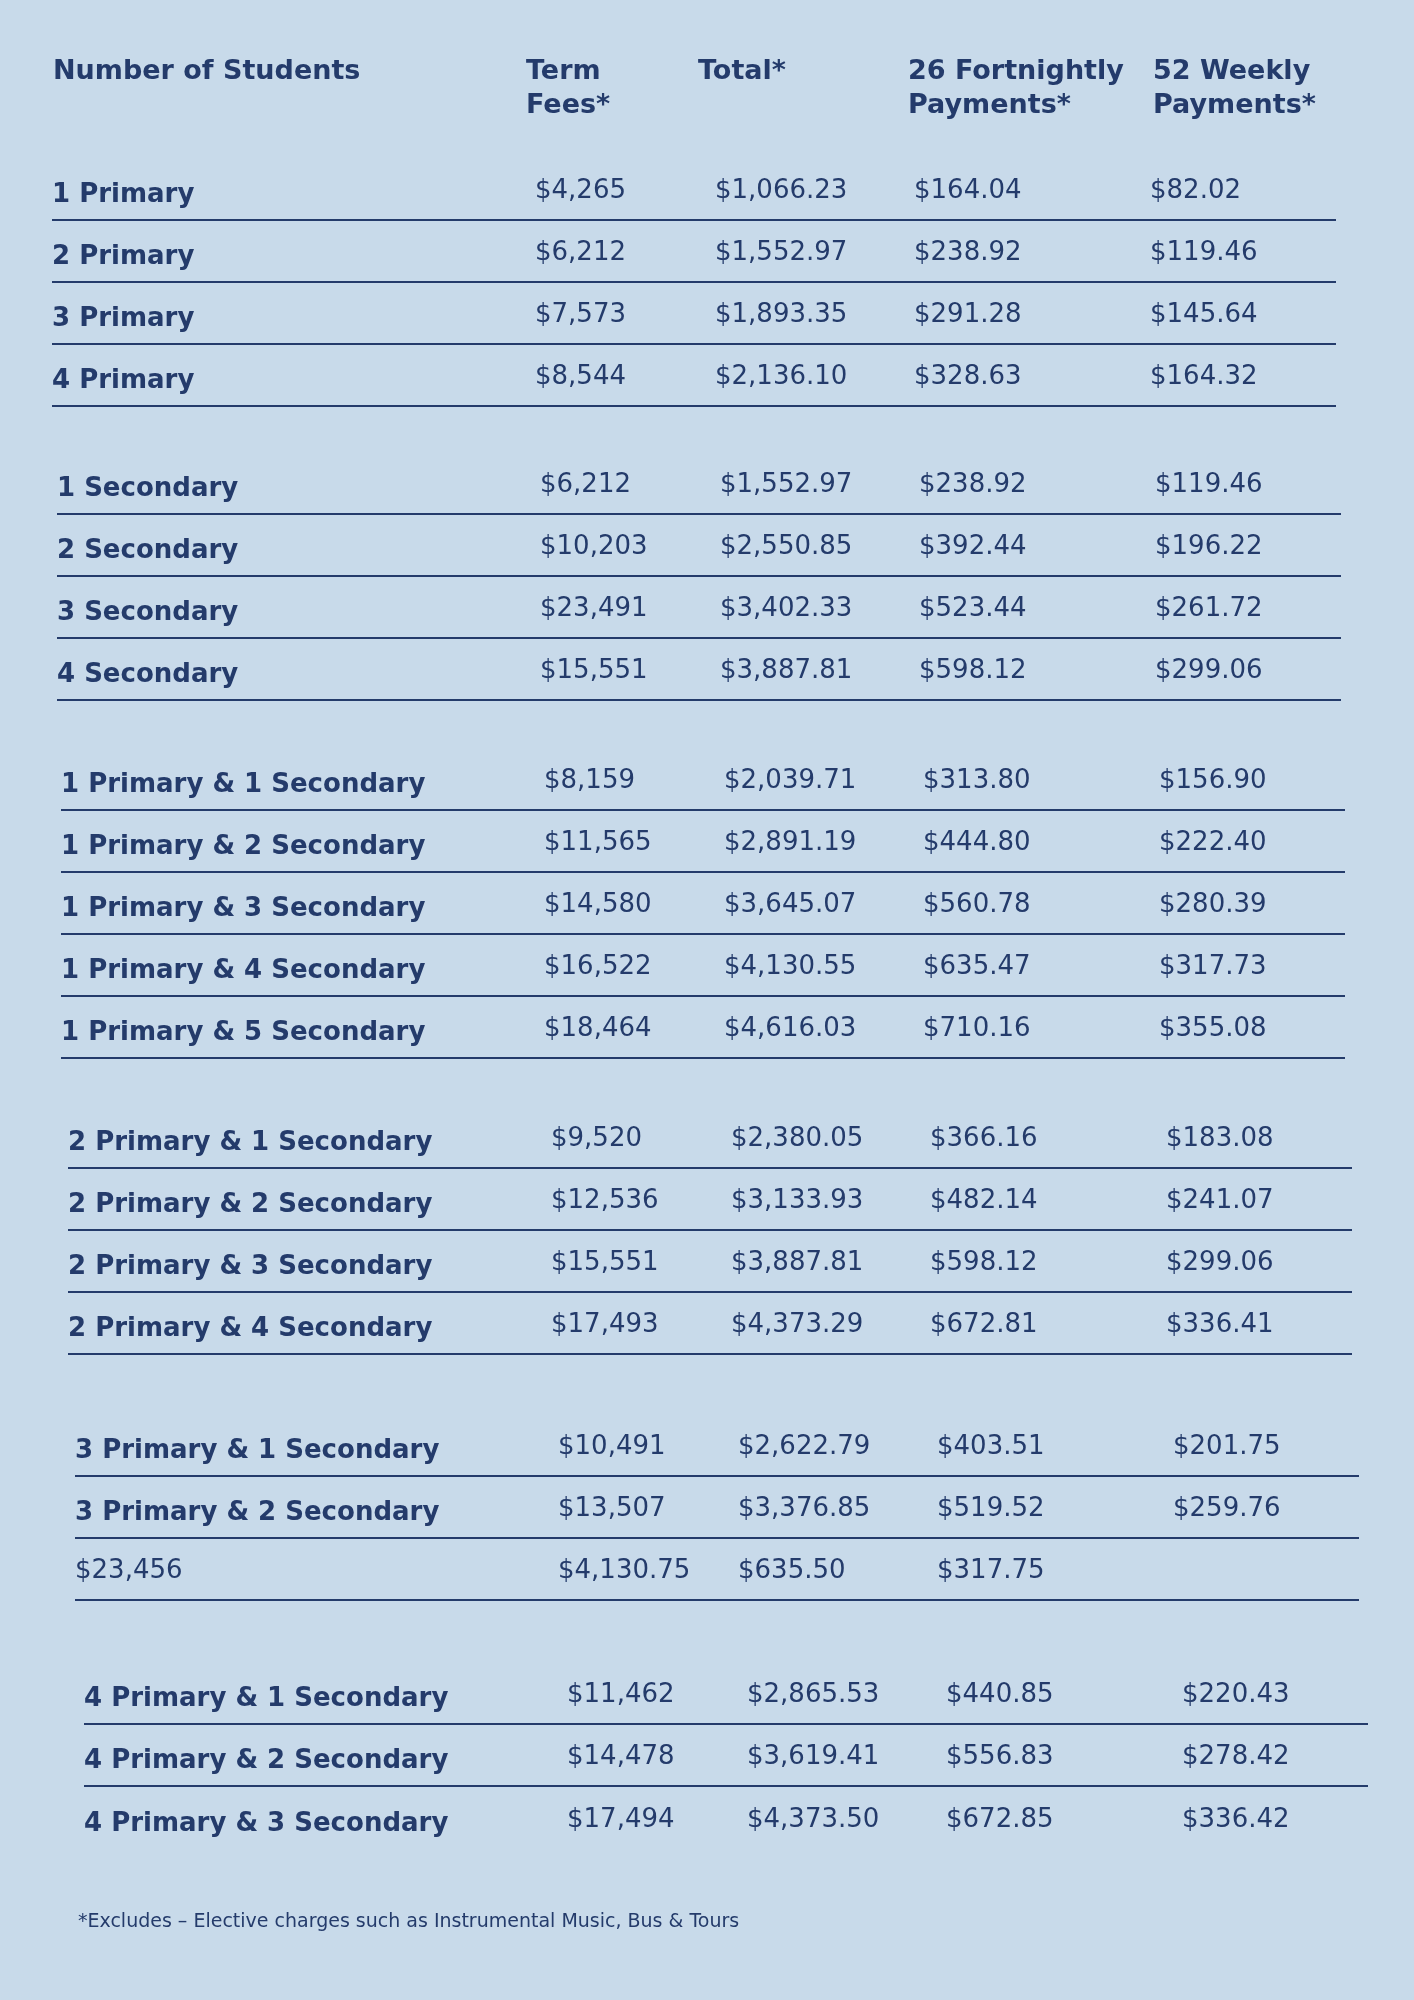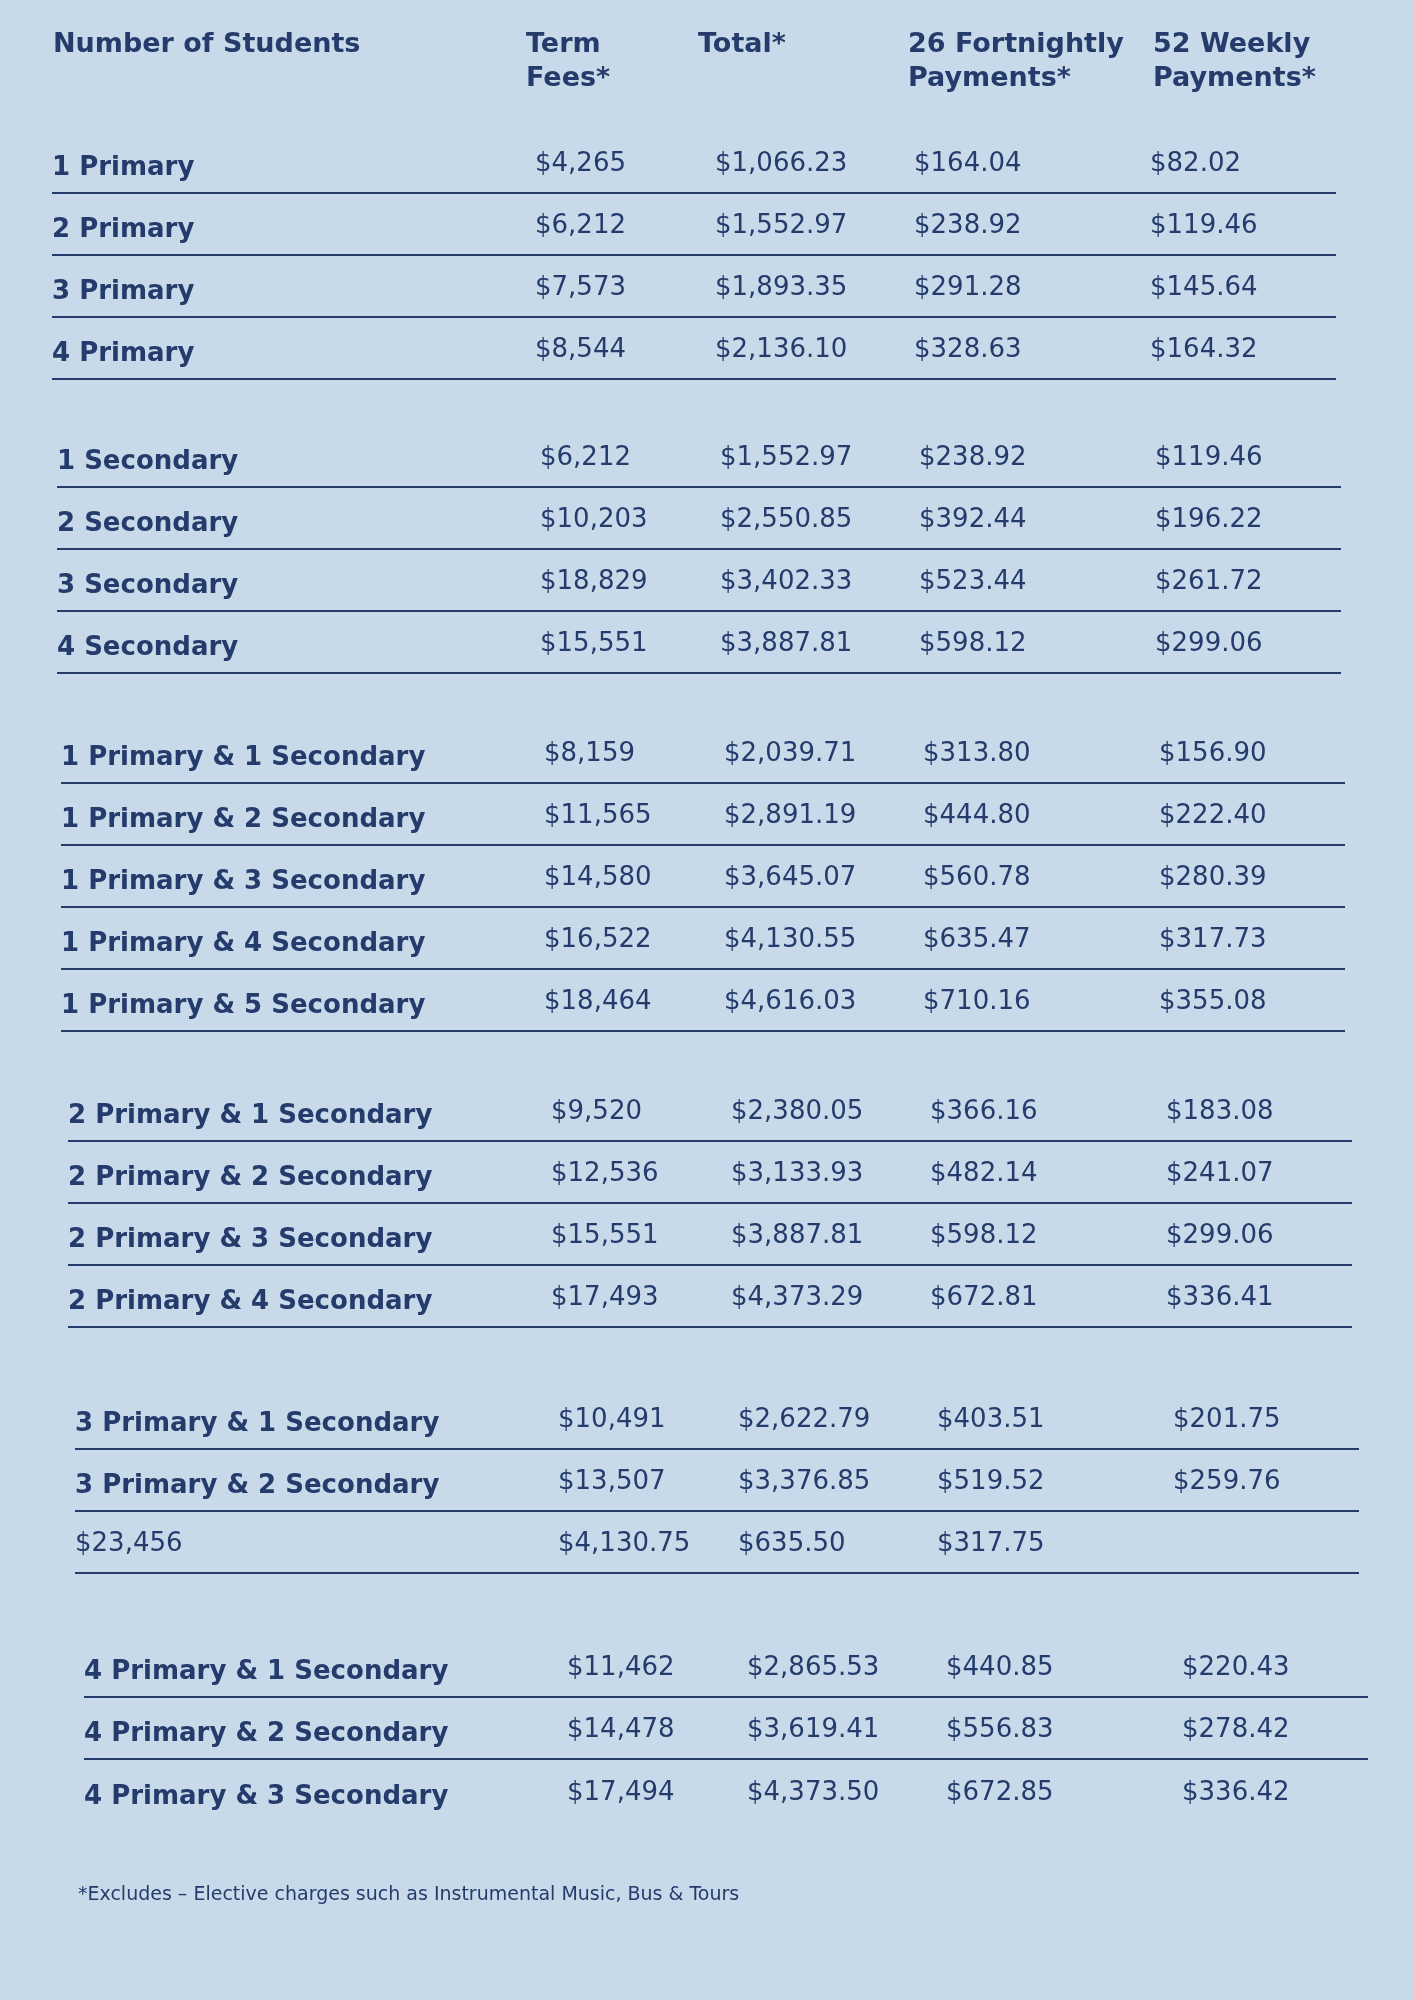--- a/index.html
+++ b/index.html
@@ -9,21 +9,21 @@
     color:#243b6b;
     font-family:"DejaVu Sans",sans-serif;
     overflow:hidden;
     position:relative;
   }
   
   .header{
     display:grid;
     grid-template-columns:473px 172px 210px 245px auto;
     margin-left:53px;
-    padding-top:26px;
+    padding-top:53px;
     font-weight:700;
     font-size:27px;
     line-height:34px;
   }
   .hcell{padding-right:14px;}
   
   .group{width:1284px;}
   #groups .group:nth-child(1){margin-left:52px;margin-top:38px;}
   #groups .group:nth-child(2){margin-left:57px;margin-top:46px;}
   #groups .group:nth-child(3){margin-left:61px;margin-top:48px;}
@@ -111,21 +111,21 @@
         </div>
         <div class="row">
           <div class="cell label">2 Secondary</div>
           <div class="cell num">$10,203</div>
           <div class="cell num">$2,550.85</div>
           <div class="cell num">$392.44</div>
           <div class="cell num">$196.22</div>
         </div>
         <div class="row">
           <div class="cell label">3 Secondary</div>
-          <div class="cell num">$18,829</div>
+          <div class="cell num">$23,491</div>
           <div class="cell num">$3,402.33</div>
           <div class="cell num">$523.44</div>
           <div class="cell num">$261.72</div>
         </div>
         <div class="row">
           <div class="cell label">4 Secondary</div>
           <div class="cell num">$15,551</div>
           <div class="cell num">$3,887.81</div>
           <div class="cell num">$598.12</div>
           <div class="cell num">$299.06</div>

